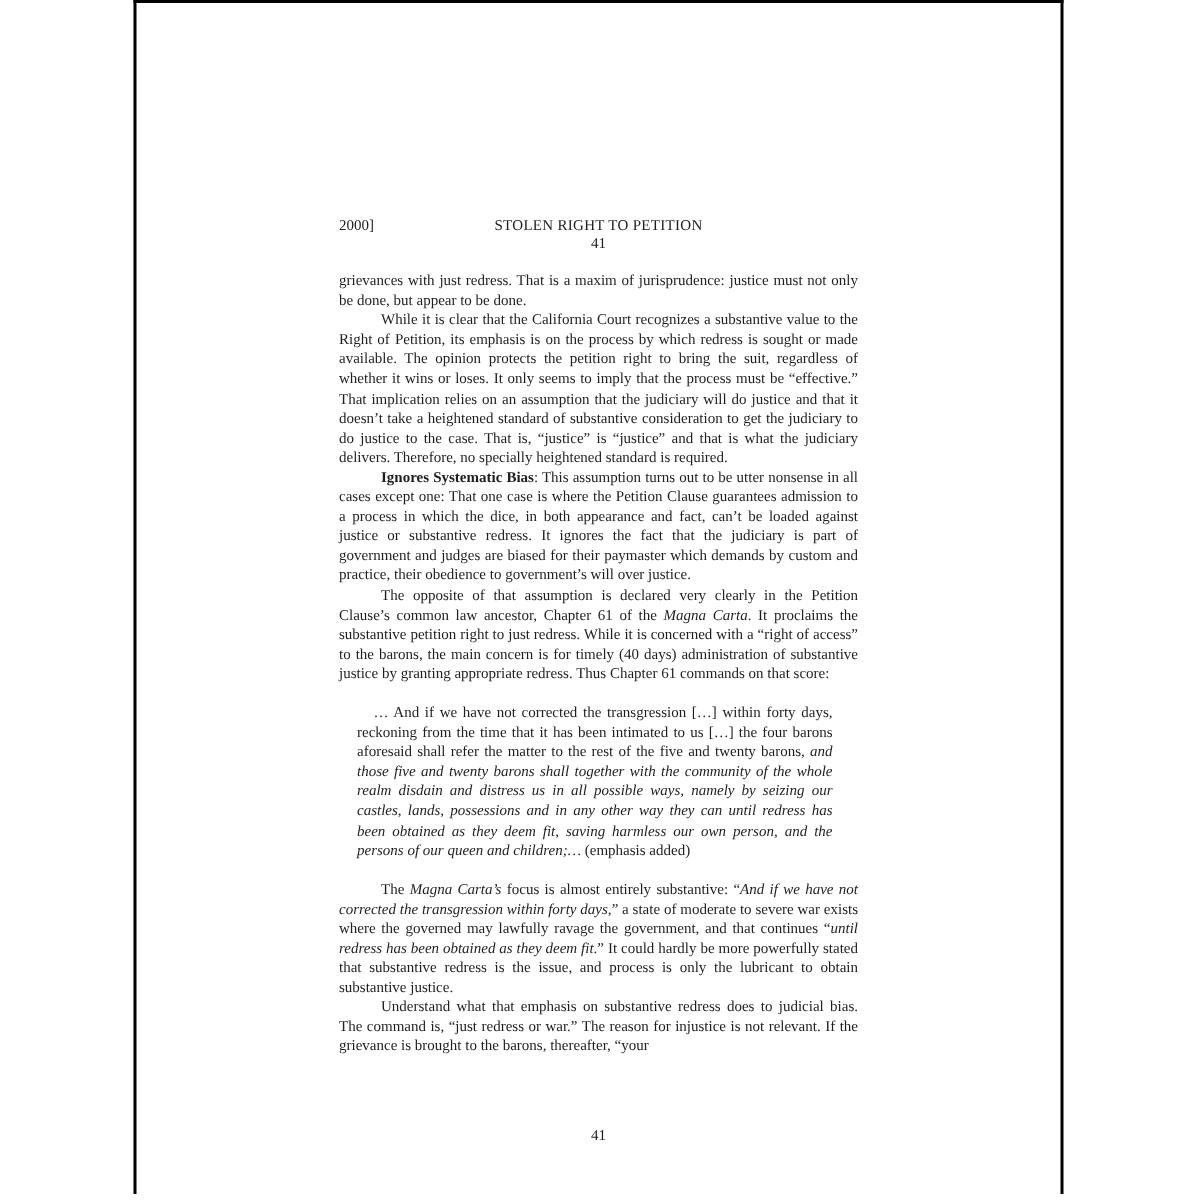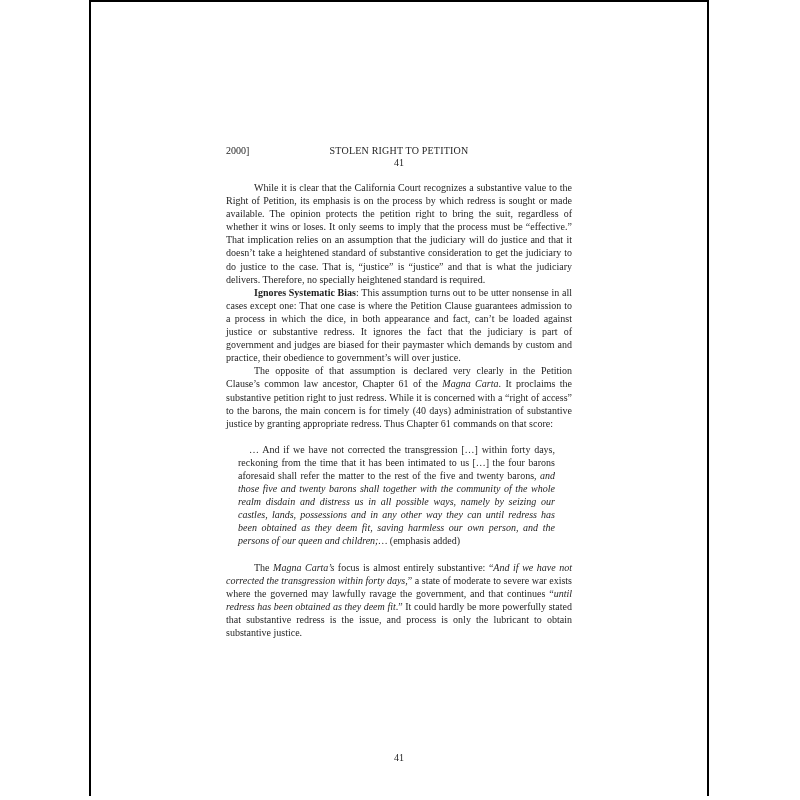--- a/index.html
+++ b/index.html
@@ -83,24 +83,26 @@
 
   <div class="content">
 
     <div class="hdr-row">
       <span class="hdr-year">2000]</span>
       <span>STOLEN RIGHT TO PETITION</span>
     </div>
     <div class="hdr-page">41</div>
 
     <div class="bodytext">
+      <p><span>grievances with just redress. That is a maxim of jurisprudence: justice must not only be done, but appear to be done.</span></p>
       <p class="ind"><span>While it is clear that the California Court recognizes a substantive value to the Right of Petition, its emphasis is on the process by which redress is sought or made available. The opinion protects the petition right to bring the suit, regardless of whether it wins or loses. It only seems to imply that the process must be “effective.” That implication relies on an assumption that the judiciary will do justice and that it doesn’t take a heightened standard of substantive consideration to get the judiciary to do justice to the case. That is, “justice” is “justice” and that is what the judiciary delivers. Therefore, no specially heightened standard is required.</span></p>
       <p class="ind"><span class="seg-b">Ignores Systematic Bias</span><span>: This assumption turns out to be utter nonsense in all cases except one: That one case is where the Petition Clause guarantees admission to a process in which the dice, in both appearance and fact, can’t be loaded against justice or substantive redress. It ignores the fact that the judiciary is part of government and judges are biased for their paymaster which demands by custom and practice, their obedience to government’s will over justice.</span></p>
       <p class="ind"><span>The opposite of that assumption is declared very clearly in the Petition Clause’s common law ancestor, Chapter 61 of the </span><span class="seg-i">Magna Carta</span><span>. It proclaims the substantive petition right to just redress. While it is concerned with a “right of access” to the barons, the main concern is for timely (40 days) administration of substantive justice by granting appropriate redress. Thus Chapter 61 commands on that score:</span></p>
       <p class="quote"><span>… And if we have not corrected the transgression […] within forty days, reckoning from the time that it has been intimated to us […] the four barons aforesaid shall refer the matter to the rest of the five and twenty barons, </span><span class="seg-i">and those five and twenty barons shall together with the community of the whole realm disdain and distress us in all possible ways, namely by seizing our castles, lands, possessions and in any other way they can until redress has been obtained as they deem fit, saving harmless our own person, and the persons of our queen and children;…</span><span> (emphasis added)</span></p>
       <p class="ind"><span>The </span><span class="seg-i">Magna Carta’s</span><span> focus is almost entirely substantive: “</span><span class="seg-i">And if we have not corrected the transgression within forty days,</span><span>” a state of moderate to severe war exists where the governed may lawfully ravage the government, and that continues “</span><span class="seg-i">until redress has been obtained as they deem fit</span><span>.” It could hardly be more powerfully stated that substantive redress is the issue, and process is only the lubricant to obtain substantive justice.</span></p>
+      <p class="ind"><span>Understand what that emphasis on substantive redress does to judicial bias. The command is, “just redress or war.” The reason for injustice is not relevant. If the grievance is brought to the barons, thereafter, “your</span></p>
     </div>
 
   </div>
 
   <div class="footer-num">41</div>
 
 </div>
 
 </body></html>

